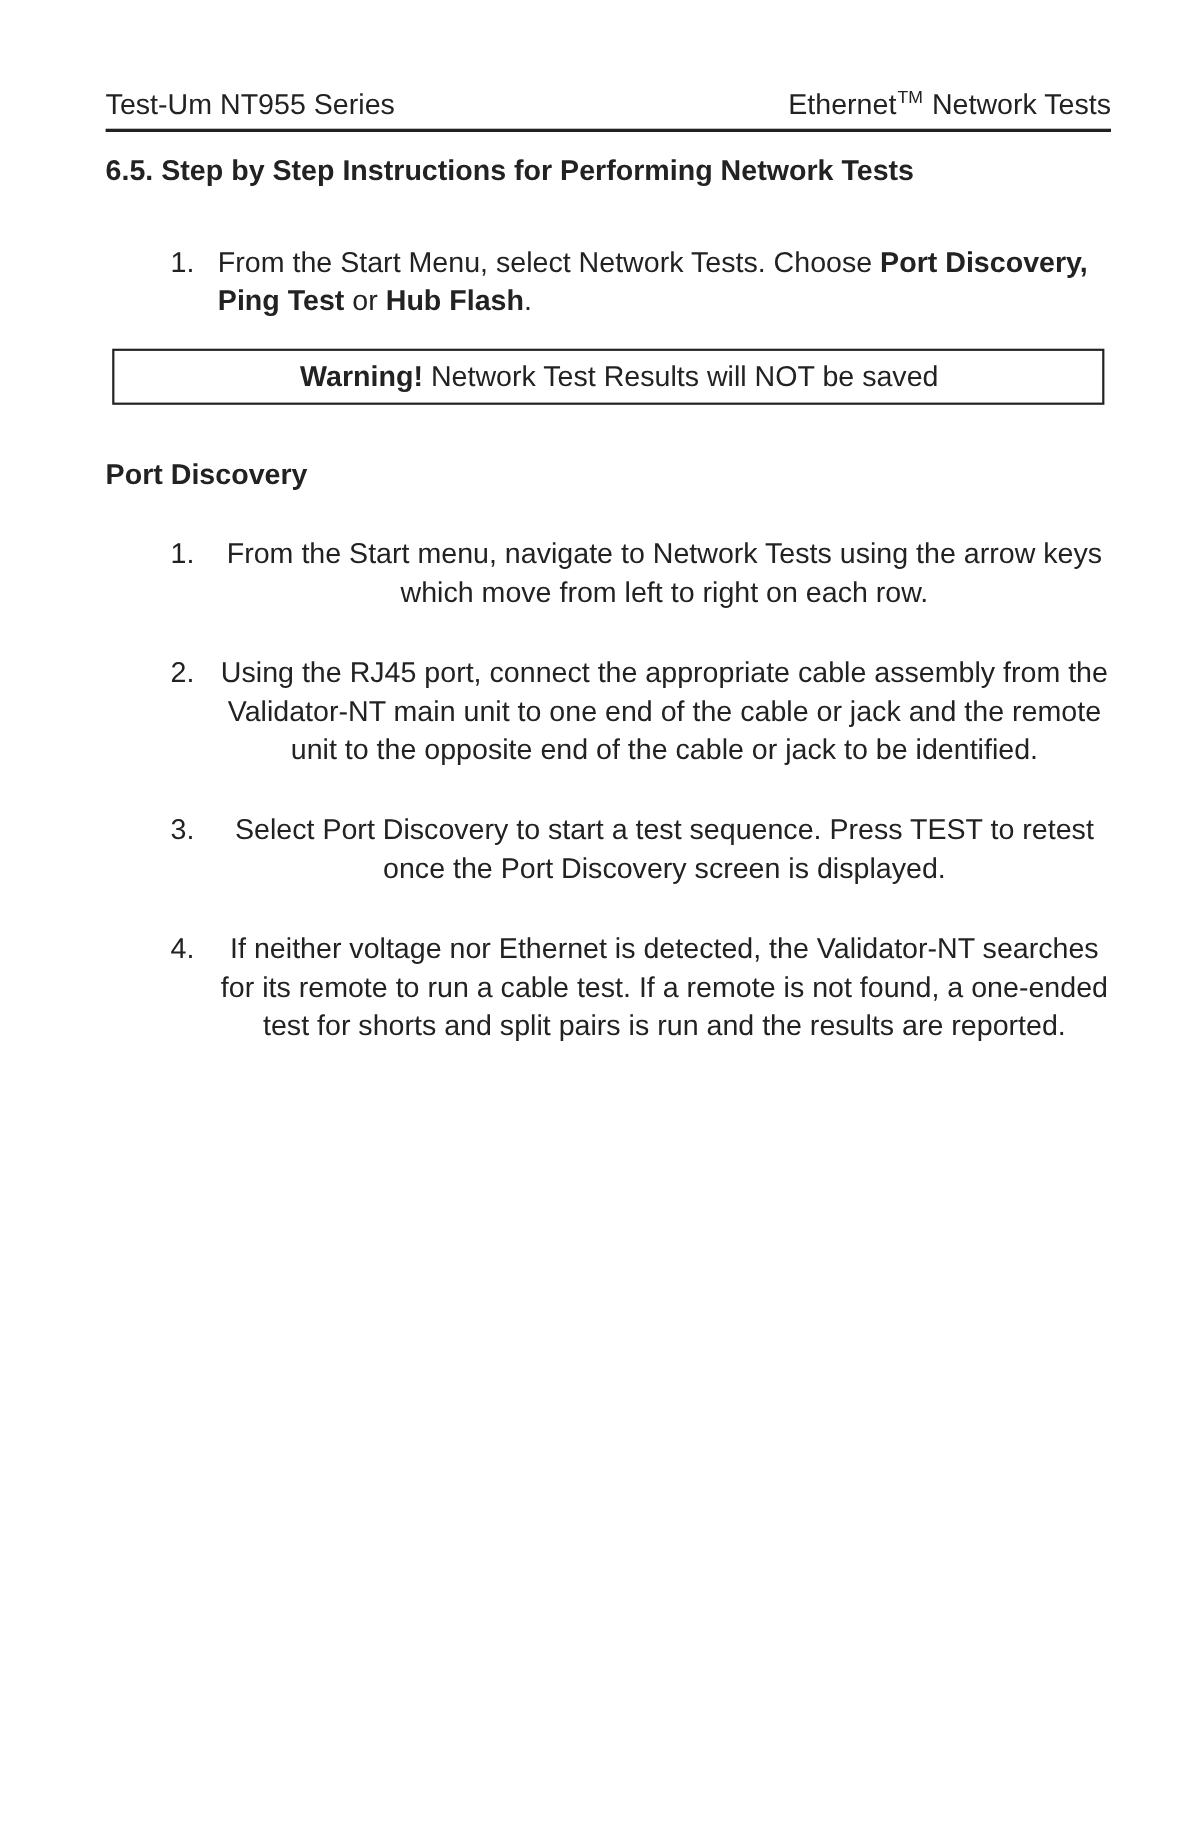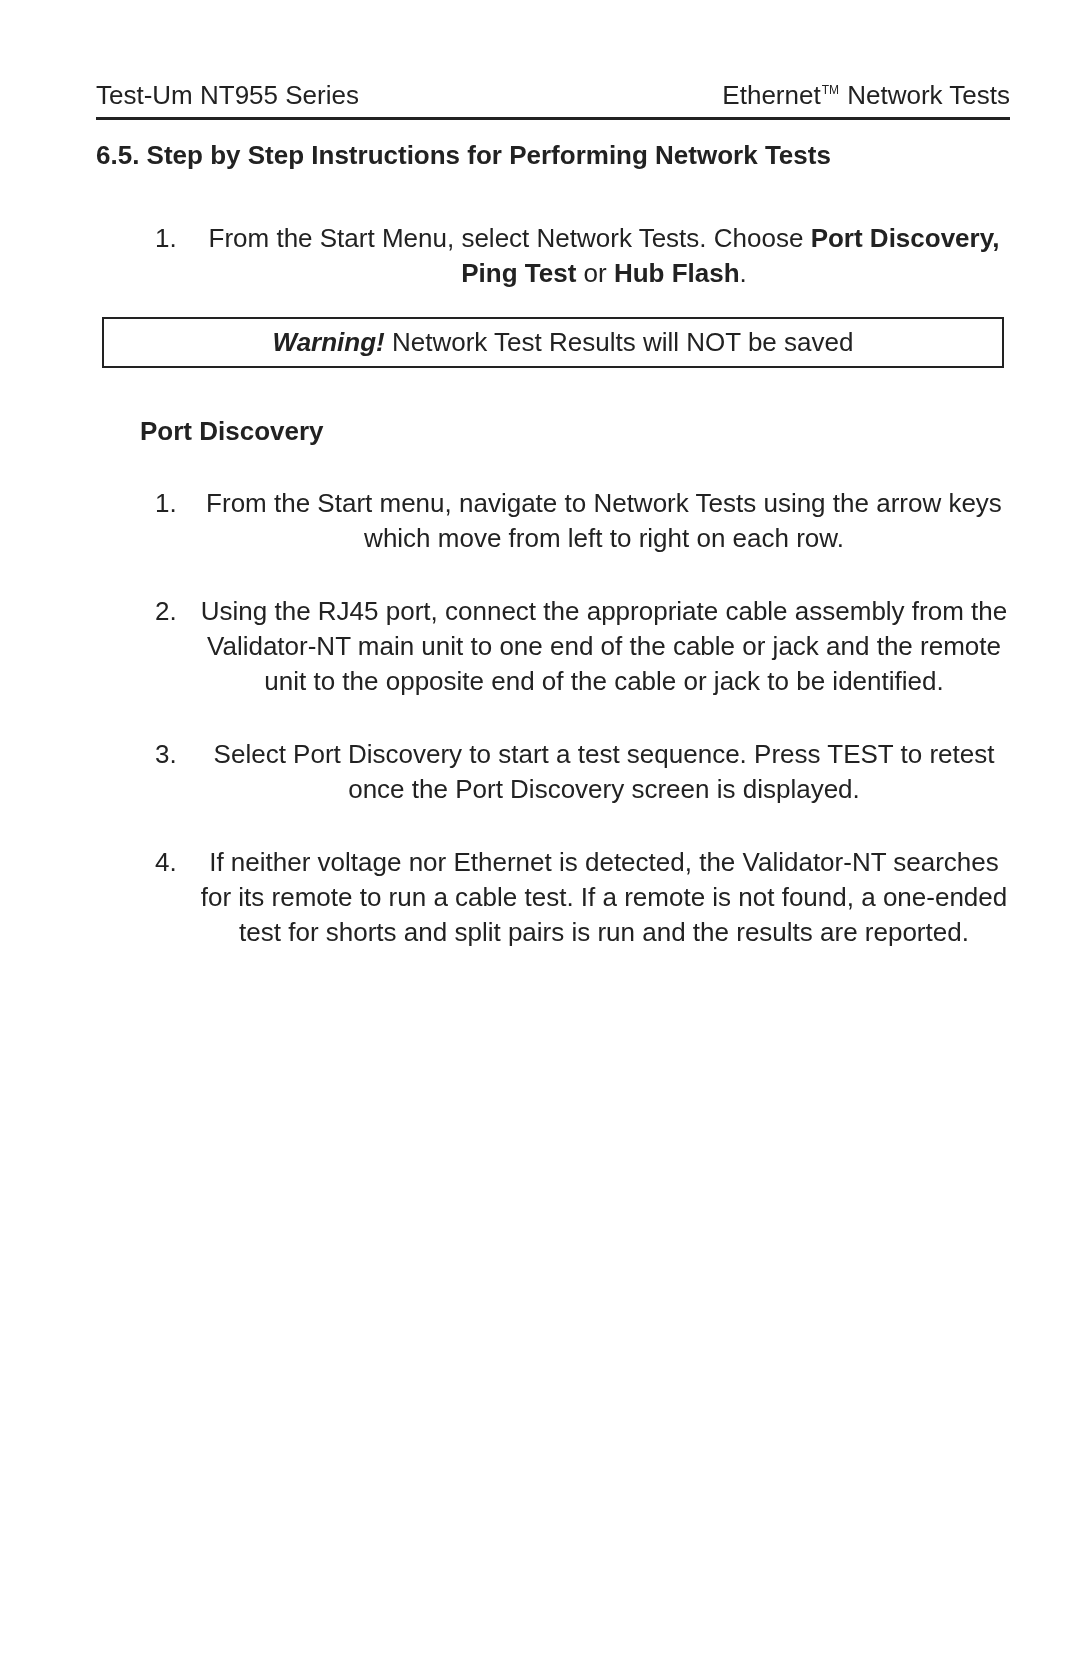--- a/index.html
+++ b/index.html
@@ -23,52 +23,50 @@
   .hdr {
     display: flex;
     justify-content: space-between;
     border-bottom: 3px solid #222;
     padding-bottom: 4px;
   }
   .hdr .right {
     white-space: nowrap;
   }
   .tm {
-    font-size: 12px;
+    font-size: 16px;
     vertical-align: super;
     padding: 0 1px;
   }
   .sectitle {
     font-weight: bold;
     margin-top: 18px;
   }
   ol.top {
     margin: 48px 0 0 0;
     padding: 0 0 0 88px;
   }
   ol.top > li {
     padding-left: 14px;
     margin-bottom: 26px;
-    text-align: center;
+    text-align: left;
   }
   .warnbox {
     margin: 26px 6px 26px 6px;
     border: 2px solid #222;
     text-align: center;
     padding: 6px 4px;
   }
   .warnbox .w {
     font-weight: bold;
-    font-style: italic;
     margin-left: 20px;
   }
   .subhead {
     font-weight: bold;
     margin-top: 46px;
-    margin-left: 44px;
   }
   ol.sub {
     margin: 36px 0 0 0;
     padding: 0 0 0 88px;
   }
   ol.sub > li {
     padding-left: 14px;
     margin-bottom: 38px;
     text-align: center;
   }

